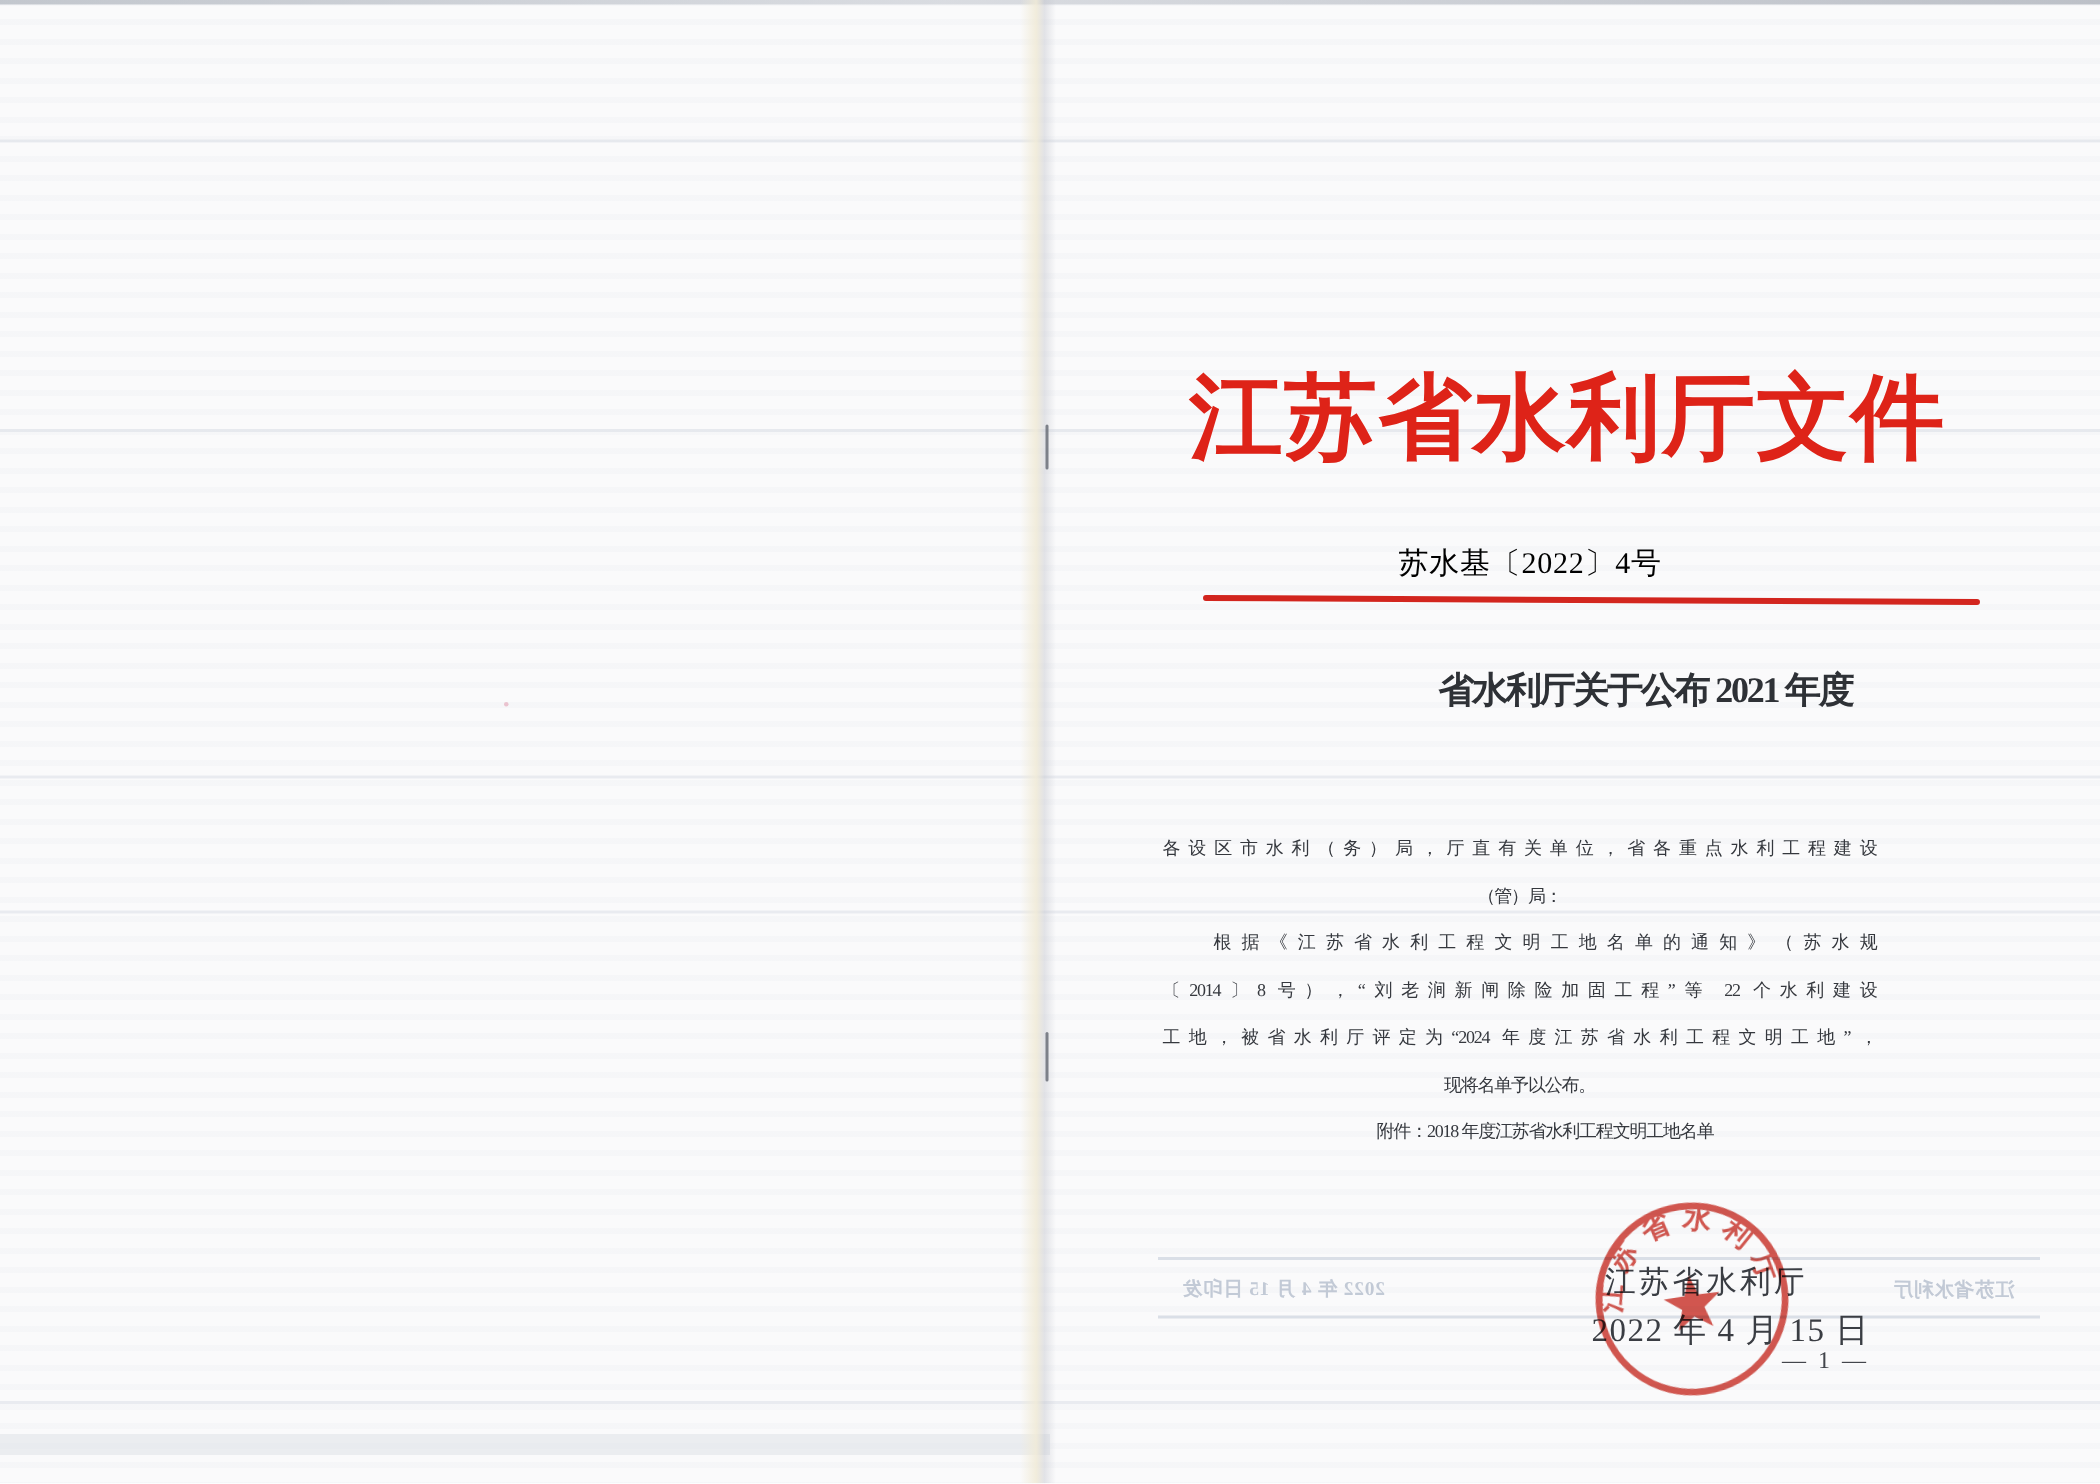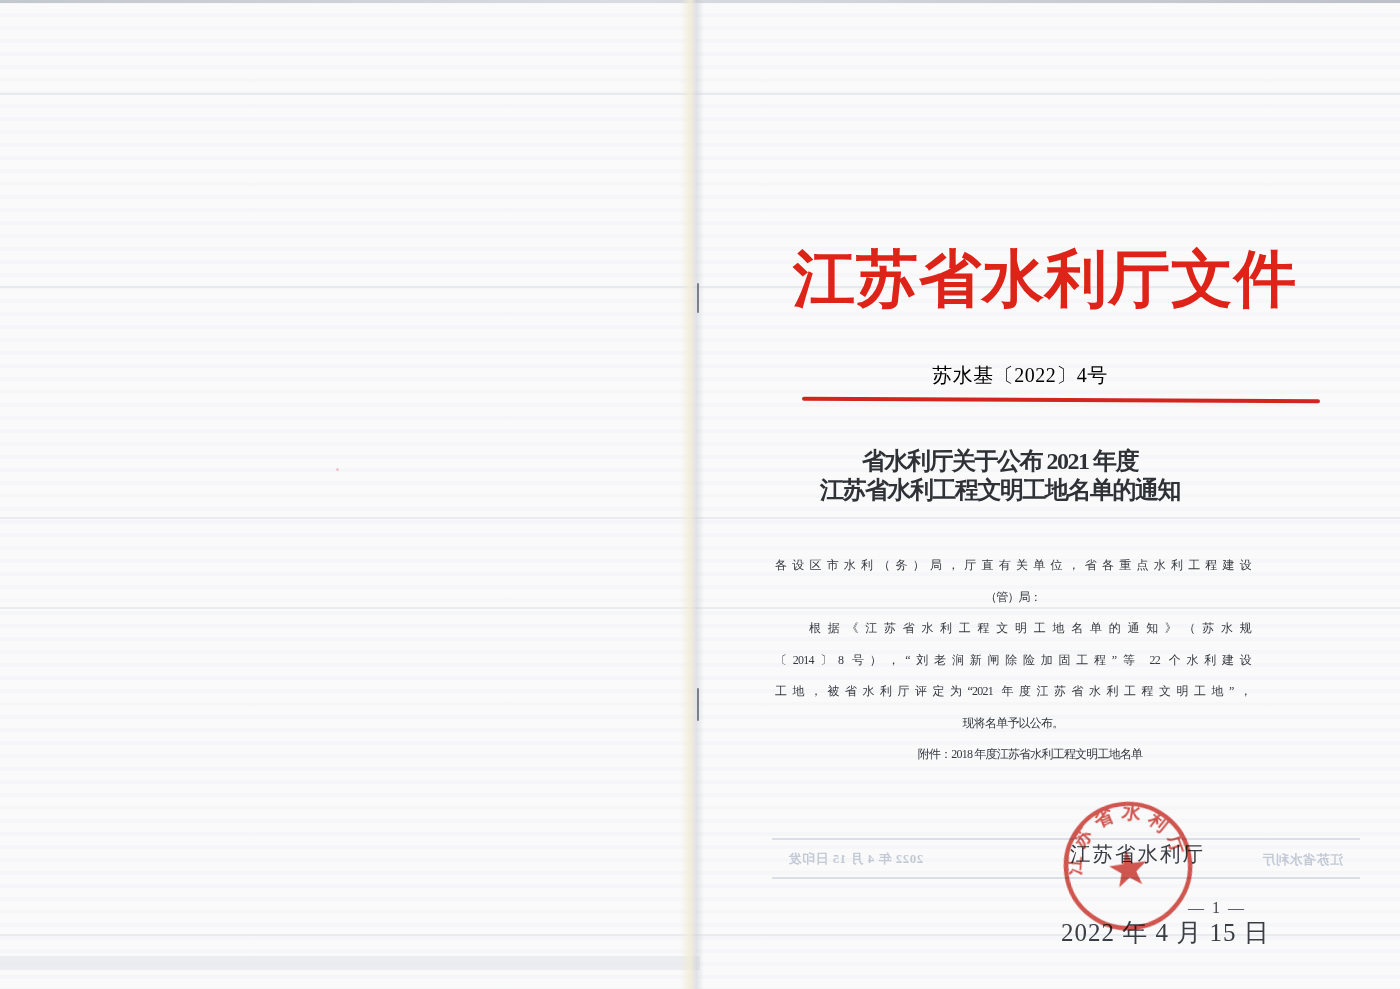--- a/index.html
+++ b/index.html
@@ -35,21 +35,21 @@
   }
   .docnum{
     position:absolute;left:860px;top:362px;width:320px;text-align:center;
     font-size:20px;color:#000000;letter-spacing:0.5px;
   }
   .redline{
     position:absolute;left:802px;top:398px;width:518px;height:4px;
     background:#d2251e;border-radius:2px;transform:rotate(0.3deg);
   }
   .heading{
-    position:absolute;left:765px;top:447px;width:470px;text-align:center;
+    position:absolute;left:765px;top:447px;width:470px;text-align:right;
     font-size:24px;line-height:29px;font-weight:700;color:#2e3136;letter-spacing:-1.5px;
   }
   .bodytext{
     position:absolute;left:775px;top:550px;width:476px;
     font-size:12px;line-height:31.5px;color:#35383e;letter-spacing:-0.8px;
   }
   .bodytext .line{white-space:nowrap;text-align:center;}
   .bodytext .j{white-space:normal;text-align:justify;text-align-last:justify;}
   .bodytext .ind{text-indent:34px;}
 
@@ -58,21 +58,21 @@
   .bleed-line.t{top:838px;}
   .bleed-line.b{top:877px;}
   .bleed-text{
     position:absolute;color:#bdc5d2;font-size:13px;font-weight:600;letter-spacing:.5px;
     transform:scaleX(-1);filter:blur(.4px);opacity:.9;white-space:nowrap;
   }
   .bleed-text.l{left:788px;top:850px;}
   .bleed-text.r{left:1262px;top:851px;}
 
   .signature{position:absolute;left:1070px;top:840px;font-size:20.5px;letter-spacing:2px;color:#3a3d43;}
-  .issuedate{position:absolute;left:1061px;top:916px;font-size:25px;letter-spacing:1px;color:#3a3d43;}
+  .issuedate{position:absolute;left:1061px;top:872px;font-size:22px;letter-spacing:1px;color:#3a3d43;}
   .pagenum{position:absolute;left:1188px;top:899px;font-size:16px;letter-spacing:2px;color:#43464c;}
 
   .seal{
     position:absolute;left:1059px;top:797px;width:138px;height:138px;
     mix-blend-mode:multiply;opacity:.88;transform:rotate(-8deg);filter:blur(.3px);
   }
 </style>
 </head>
 <body>
 
@@ -89,29 +89,28 @@
   <div class="staple s1"></div>
   <div class="staple s2"></div>
   <div class="speck"></div>
 
   <div class="letterhead">江苏省水利厅文件</div>
   <div class="docnum">苏水基〔2022〕4号</div>
   <div class="redline"></div>
 
   <div class="heading">
     <div>省水利厅关于公布 2021 年度</div>
-    <div>江苏省水利工程文明工地名单的通知</div>
   </div>
 
   <div class="bodytext">
     <div class="line j">各设区市水利（务）局，厅直有关单位，省各重点水利工程建设</div>
     <div class="line">（管）局：</div>
     <div class="line j ind">根据《江苏省水利工程文明工地名单的通知》（苏水规</div>
     <div class="line j">〔2014〕8 号），“刘老涧新闸除险加固工程”等 22 个水利建设</div>
-    <div class="line j">工地，被省水利厅评定为“2021 年度江苏省水利工程文明工地”，</div>
+    <div class="line j">工地，被省水利厅评定为“2024 年度江苏省水利工程文明工地”，</div>
     <div class="line">现将名单予以公布。</div>
     <div class="line ind">附件：2018 年度江苏省水利工程文明工地名单</div>
   </div>
 
   <div class="bleed-line t"></div>
   <div class="bleed-line b"></div>
   <div class="bleed-text l">2022 年 4 月 15 日印发</div>
   <div class="bleed-text r">江苏省水利厅</div>
 
   <div class="signature">江苏省水利厅</div>

